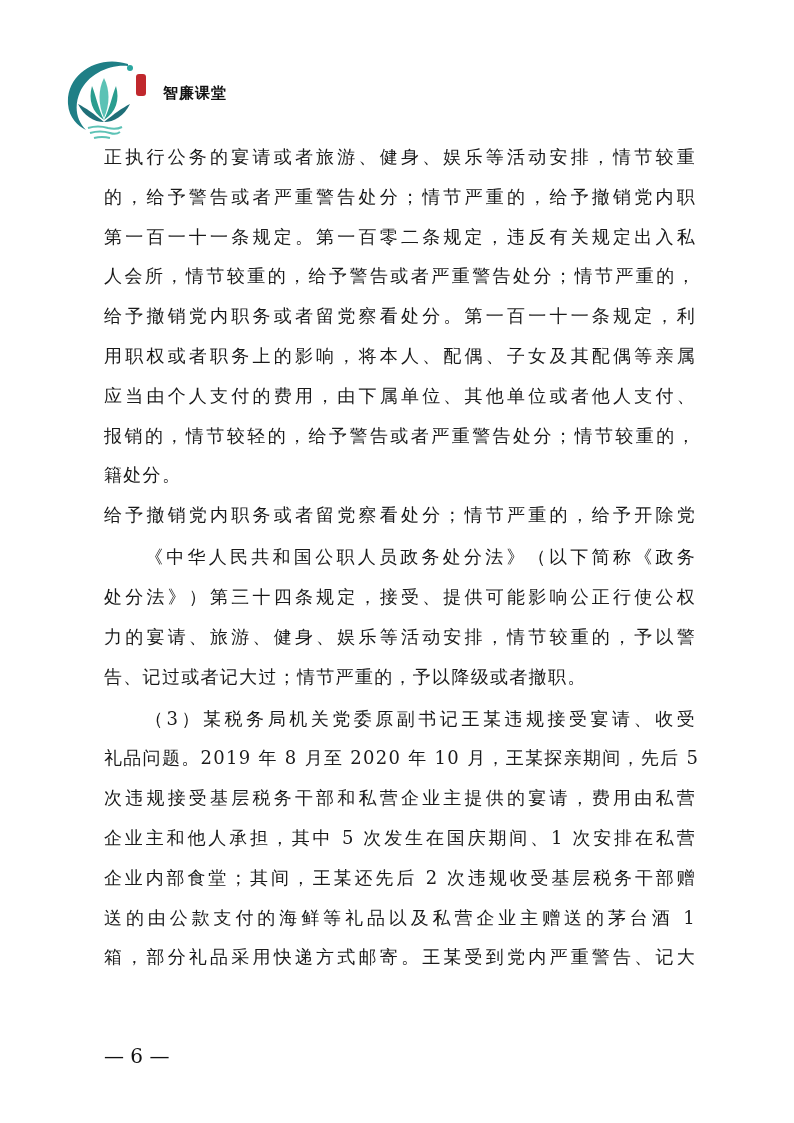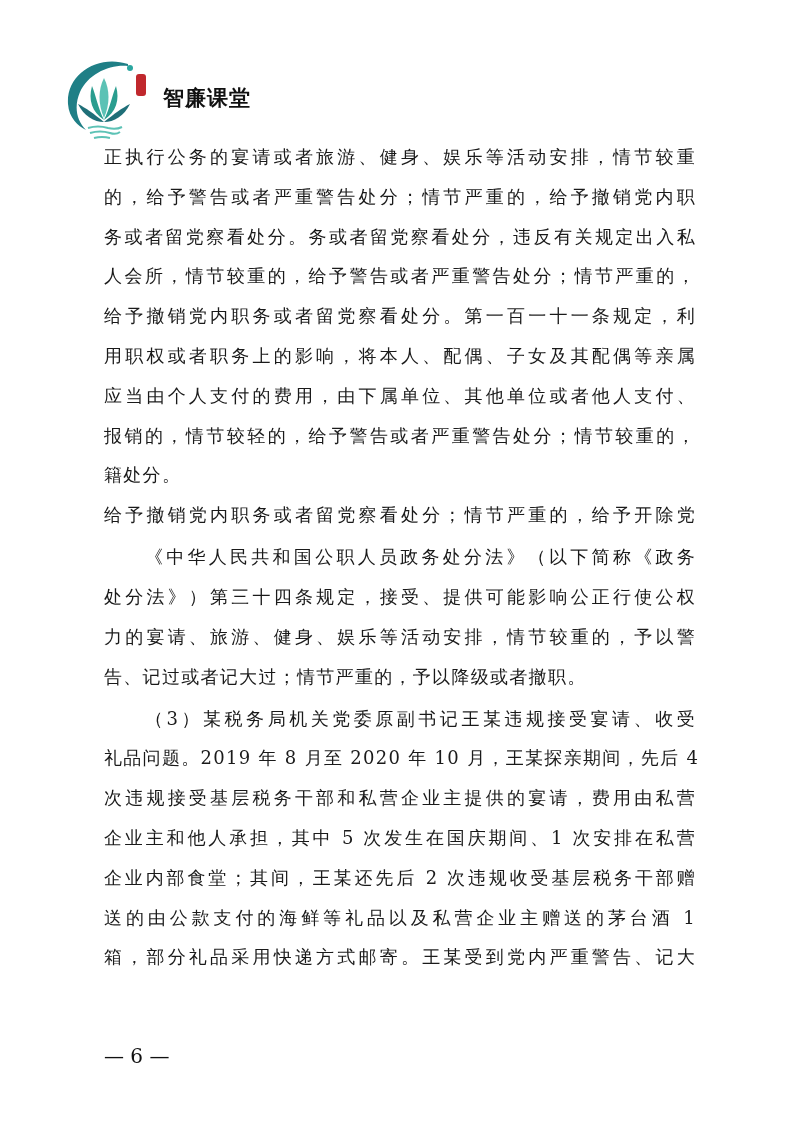--- a/index.html
+++ b/index.html
@@ -1,21 +1,21 @@
 <!DOCTYPE html>
 <html><head>
 <meta charset="utf-8">
 <style>
   html, body { margin: 0; padding: 0; background: #ffffff; }
   body { width: 794px; height: 1123px; position: relative; overflow: hidden;
          font-family: "DejaVu Serif", "Liberation Serif", serif; color: #1a1a1a; }
   .logo { position: absolute; left: 58px; top: 56px; width: 200px; height: 90px; }
   .logo-mark { position: absolute; left: 0; top: 0; width: 92px; height: 86px; }
   .logo-title { position: absolute; left: 105px; top: 28px; font-family: Liberation Serif, serif;
-                font-size: 21px; font-weight: bold; color: #111; letter-spacing: 1px; white-space: nowrap; }
+                font-size: 15px; font-weight: bold; color: #111; letter-spacing: 1px; white-space: nowrap; }
   .body-text { position: absolute; left: 104px; top: 142px; width: 592px; }
   .line { font-size: 18px; line-height: 30px; height: 30px; margin-bottom: 9.8px; white-space: nowrap;
           letter-spacing: 1.3px; text-align: justify; text-align-last: justify; }
   .line.last { text-align-last: left; }
   .line.indent { padding-left: 41px; margin-top: 12px; }
   .page-num { position: absolute; left: 104px; top: 1044px; font-size: 20px; color: #111; white-space: nowrap; }
 </style>
 </head>
 <body>
 
@@ -32,34 +32,34 @@
     <path d="M32 77 Q42 74 52 77 Q58 79 62 76" stroke="#5cc2b5" stroke-width="2" fill="none"></path>
     <path d="M36 82 Q44 80 52 82" stroke="#5cc2b5" stroke-width="2" fill="none"></path>
     <rect x="78" y="18" width="10" height="22" rx="3" fill="#c0282d"></rect>
   </svg>
   <div class="logo-title">智廉课堂</div>
 </div>
 
 <div class="body-text" id="body-text">
     <div class="line">正执行公务的宴请或者旅游、健身、娱乐等活动安排，情节较重</div>
     <div class="line">的，给予警告或者严重警告处分；情节严重的，给予撤销党内职</div>
-    <div class="line">务或者留党察看处分。务或者留党察看处分，违反有关规定出入私</div>
+    <div class="line">第一百一十一条规定。第一百零二条规定，违反有关规定出入私</div>
     <div class="line">人会所，情节较重的，给予警告或者严重警告处分；情节严重的，</div>
     <div class="line">给予撤销党内职务或者留党察看处分。第一百一十一条规定，利</div>
     <div class="line">用职权或者职务上的影响，将本人、配偶、子女及其配偶等亲属</div>
     <div class="line">应当由个人支付的费用，由下属单位、其他单位或者他人支付、</div>
     <div class="line">报销的，情节较轻的，给予警告或者严重警告处分；情节较重的，</div>
     <div class="line last">籍处分。</div>
     <div class="line">给予撤销党内职务或者留党察看处分；情节严重的，给予开除党</div>
     <div class="line indent">《中华人民共和国公职人员政务处分法》（以下简称《政务</div>
     <div class="line">处分法》）第三十四条规定，接受、提供可能影响公正行使公权</div>
     <div class="line">力的宴请、旅游、健身、娱乐等活动安排，情节较重的，予以警</div>
     <div class="line last">告、记过或者记大过；情节严重的，予以降级或者撤职。</div>
     <div class="line indent">（3）某税务局机关党委原副书记王某违规接受宴请、收受</div>
-    <div class="line">礼品问题。2019 年 8 月至 2020 年 10 月，王某探亲期间，先后 4</div>
+    <div class="line">礼品问题。2019 年 8 月至 2020 年 10 月，王某探亲期间，先后 5</div>
     <div class="line">次违规接受基层税务干部和私营企业主提供的宴请，费用由私营</div>
     <div class="line">企业主和他人承担，其中 5 次发生在国庆期间、1 次安排在私营</div>
     <div class="line">企业内部食堂；其间，王某还先后 2 次违规收受基层税务干部赠</div>
     <div class="line">送的由公款支付的海鲜等礼品以及私营企业主赠送的茅台酒 1</div>
     <div class="line">箱，部分礼品采用快递方式邮寄。王某受到党内严重警告、记大</div>
   </div>
 
 <div class="page-num">— 6 —</div>
 
 </body></html>

